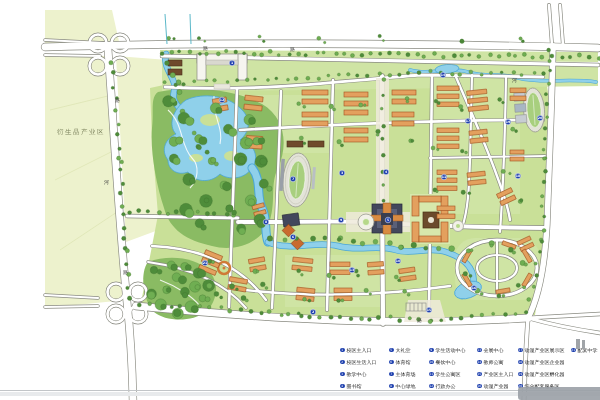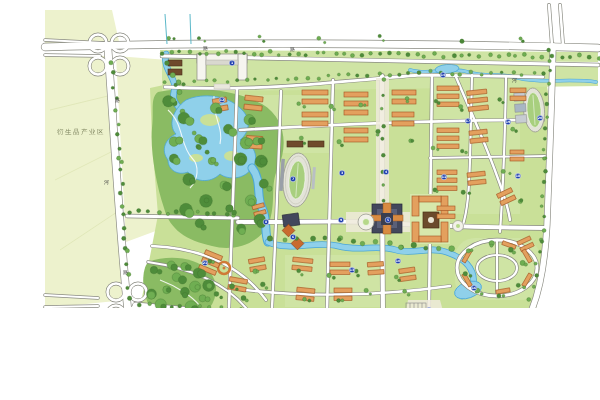--- a/index.html
+++ b/index.html
@@ -1,16 +1,16 @@
 <!DOCTYPE html>
 <html style="--field: #edf2cd; --lawn: #c9e098; --tree_dark: #4e8c3a; --tree_mid: #6fae52; --water: #8fd0ea; --water_deep: #4aa6d6; --road_fill: #ffffff; --road_stroke: #8a8b82; --building: #e3a05e; --building_stroke: #a2511e; --roof_dark: #42475c; --roof_brown: #6f4a2c; --landmark: #f6f5ef; --marker: #1d3fae;"><head>
 <meta charset="utf-8">
 <style>
   html,body{margin:0;padding:0;background:#fff;}
-  #page{position:relative;width:600px;height:308px;background:#ffffff;overflow:hidden;
+  #page{position:relative;width:600px;height:400px;background:#ffffff;overflow:hidden;
         font-family:"DejaVu Sans",sans-serif;}
   svg{position:absolute;left:0;top:0;}
   .field{fill:var(--field,#edf2cd);}
   .fieldline{stroke:#dde4b4;stroke-width:.8;fill:none;}
   .lawn{fill:var(--lawn,#c9e098);}
   .lawn2{fill:#cfe4a4;}
   .parkbase{fill:#8abb63;}
   .water-f{fill:var(--water,#8fd0ea);stroke:var(--water_deep,#4aa6d6);stroke-width:.8;}
   .wcase{fill:none;stroke:var(--water_deep,#4aa6d6);stroke-linecap:round;}
   .wband{fill:none;stroke:var(--water,#8fd0ea);stroke-linecap:round;}

